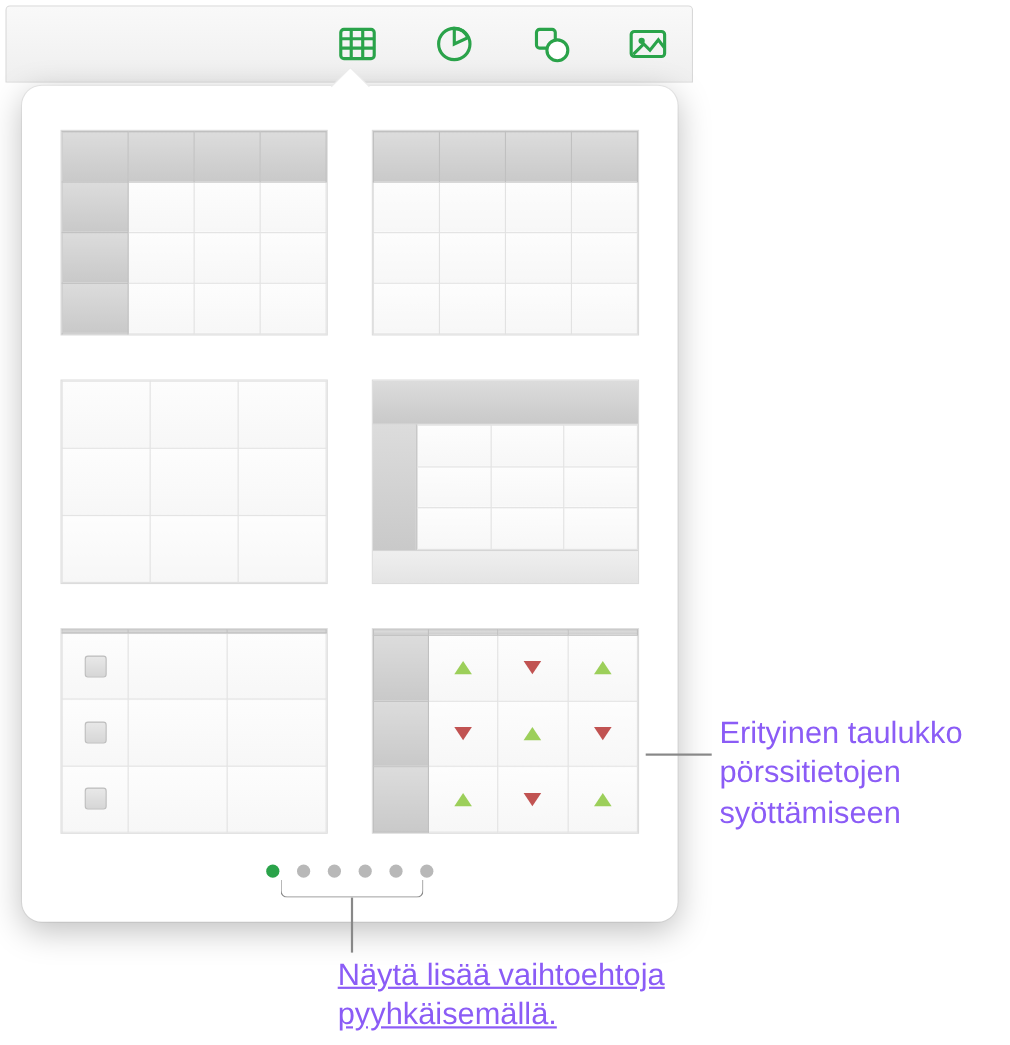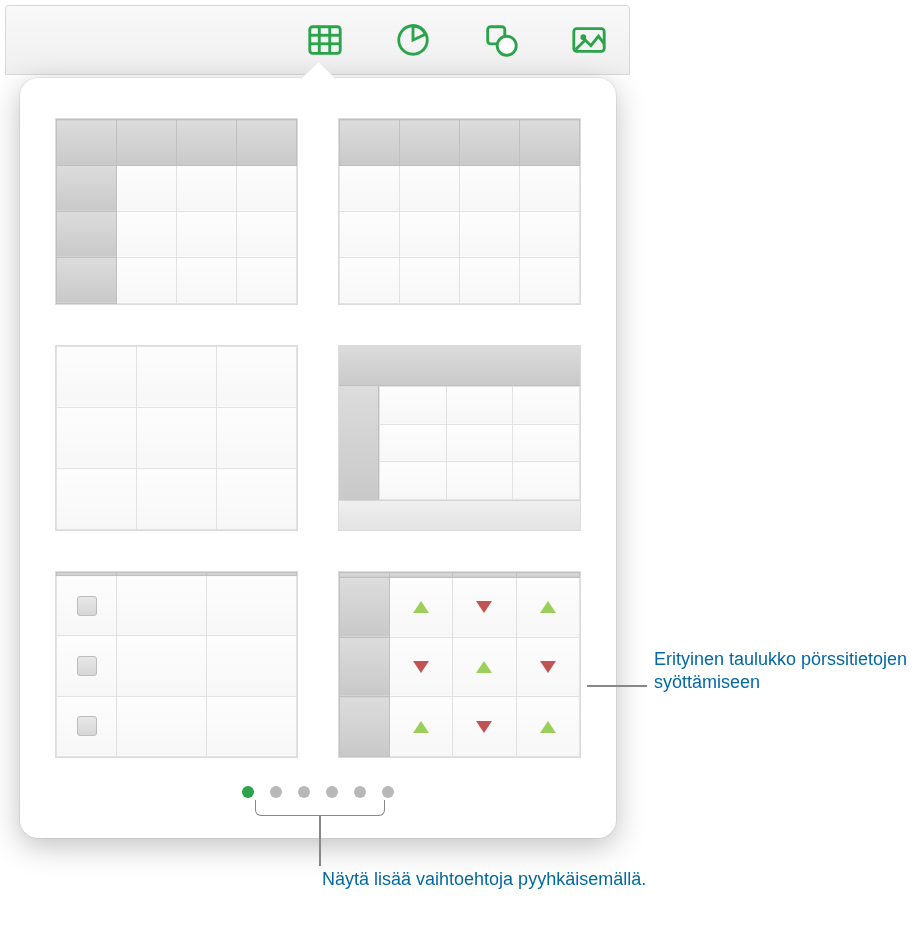--- a/index.html
+++ b/index.html
@@ -132,23 +132,23 @@
   .dot {
     width: 12px; height: 12px;
     border-radius: 50%;
     background: #b8b8b8;
   }
   .dot.active { background: #2aa34a; }
 
   
   .callout {
     position: absolute;
-    font-size: 18px;
+    font-size: 28px;
     line-height: 1.3;
-    color: #0369a1;
+    color: #8b5cf6;
   }
   .callout-lead {
     position: absolute;
     background: #888;
   }
   .bracket {
     position: absolute;
     border: 1.5px solid #888;
     border-top: none;
     border-radius: 0 0 6px 6px;
@@ -412,13 +412,13 @@
     <div class="dot"></div>
     <div class="dot"></div>
   </div>
 </div>
 
 <div class="callout-lead" style="top:685px; left:587px; width:60px; height:1.5px;"></div>
 <div class="callout" style="top:648px; left:654px; width:260px;">Erityinen taulukko pörssitietojen syöttämiseen</div>
 
 <div class="bracket" style="top:800px; left:255px; width:130px; height:16px;"></div>
 <div class="bracket-stem" style="top:816px; left:319px; height:50px;"></div>
-<div class="callout" style="top:868px; left:322px; width:400px;">Näytä lisää vaihtoehtoja pyyhkäisemällä.</div>
+<div class="callout" style="top:868px; left:307px; width:400px;text-decoration:underline;">Näytä lisää vaihtoehtoja pyyhkäisemällä.</div>
 
 </body></html>

